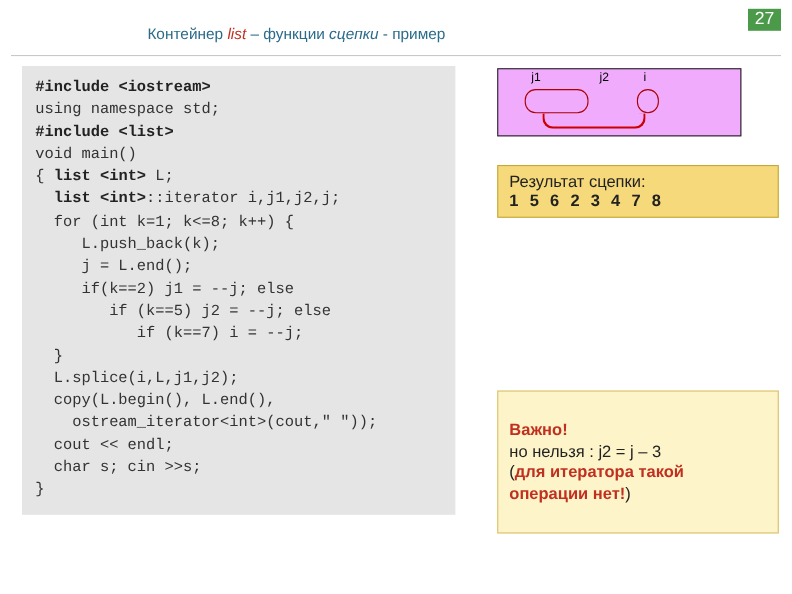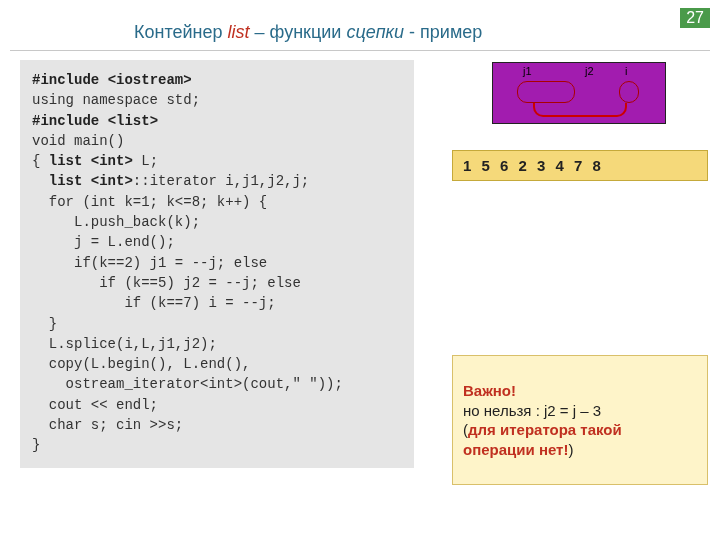--- a/index.html
+++ b/index.html
@@ -17,21 +17,21 @@
     right: 10px;
     background: #4a9a4a;
     color: #fff;
     font-size: 16px;
     padding: 1px 6px;
   }
   .title {
     position: absolute;
     top: 22px;
     left: 134px;
-    font-size: 18px;
+    font-size: 14px;
     color: #2a6b8a;
   }
   .title .red { color: #c03020; font-style: italic; }
   .title .it  { font-style: italic; }
   .hr {
     position: absolute;
     top: 50px;
     left: 10px;
     width: 700px;
     height: 1px;
@@ -47,25 +47,26 @@
     font-family: "Courier New", monospace;
     font-size: 14px;
     line-height: 1.45;
     color: #333;
     white-space: pre;
   }
   .code .kw { font-weight: bold; color: #222; }
   .diagram {
     position: absolute;
     top: 62px;
-    left: 492px;
+    left: 452px;
     width: 172px;
     height: 60px;
     border: 1px solid #222;
-    background: #a21caf;
+    background: #f0abfc;
+    padding-left: 48px;
   }
   .diagram .lbl {
     position: absolute;
     font-size: 11px;
     top: 2px;
   }
   .diagram .nums {
     position: absolute;
     top: 22px;
     width: 100%;
@@ -147,20 +148,21 @@
 <div class="diagram">
   <span class="lbl" style="left:30px">j1</span>
   <span class="lbl" style="left:92px">j2</span>
   <span class="lbl" style="left:132px">i</span>
   <div class="box" style="left:24px;width:56px"></div>
   <div class="box" style="left:126px;width:18px"></div>
   <div class="arc" style="left:40px;width:90px"></div>
 </div>
 
 <div class="result-box">
+  <div>Результат сцепки:</div>
   <b class="seq">1 5 6 2 3 4 7 8</b>
 </div>
 
 <div class="note-box">
   <div class="strong">Важно!</div>
   <div>но нельзя :  j2 = j – 3</div>
   <div><span>(</span><span class="redb">для итератора такой операции нет!</span><span>)</span></div>
 </div>
 
 </body></html>

